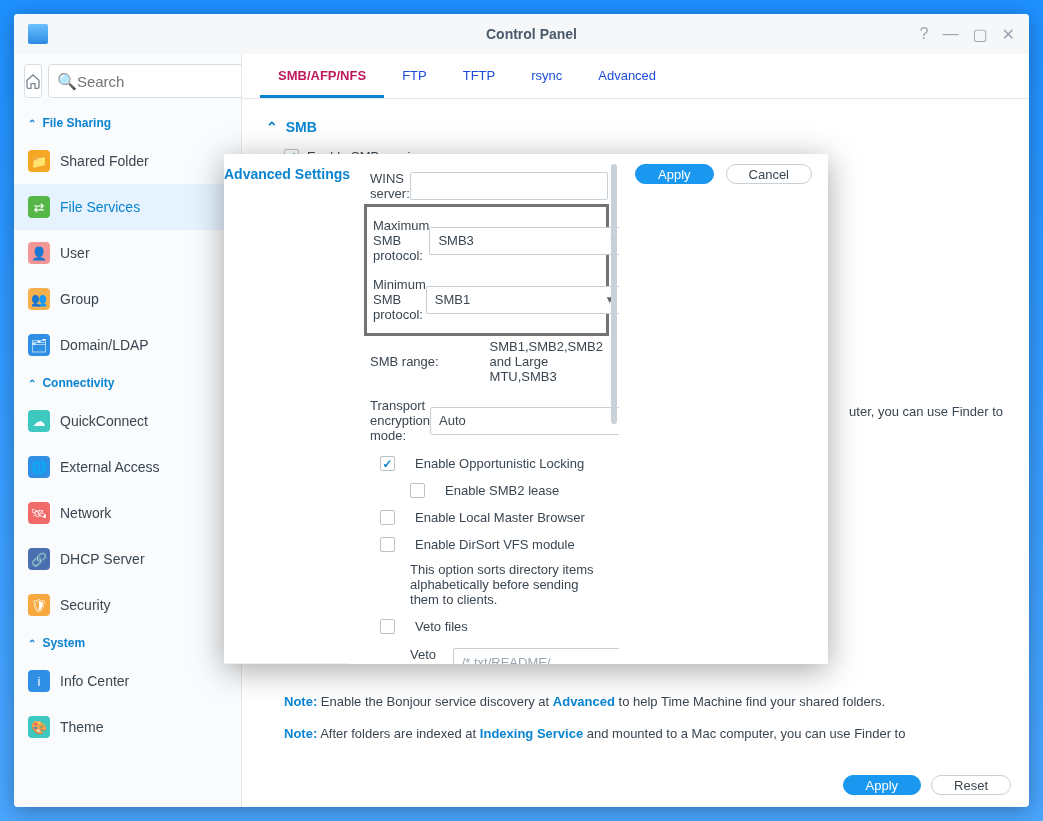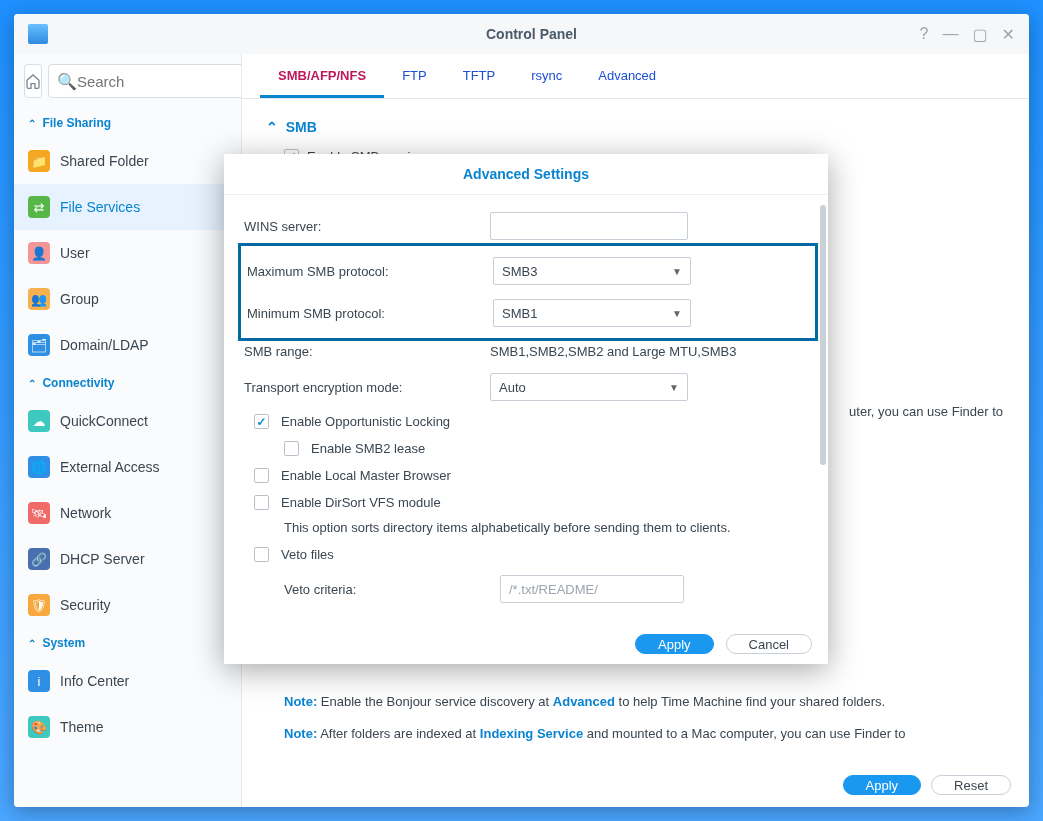--- a/index.html
+++ b/index.html
@@ -34,33 +34,33 @@
 .chk { width:15px; height:15px; border:1px solid #b8c2cb; border-radius:2px; background:#fff; display:inline-flex; align-items:center; justify-content:center; cursor:pointer; }
 .chk.checked::after{content:"✓"; color:#0a84d0; font-size:12px; font-weight:bold; }
 .note { font-size:13px; color:#3a4651; padding:6px 0 6px 18px; line-height:1.5; }
 .note .prefix{color:#0a84d0; font-weight:600;}
 .note .lnk{color:#0a84d0; font-weight:600;}
 .bg-hint { position:absolute; right:26px; top:350px; font-size:13px; color:#3a4651;text-align:center; }
 .footer { position:absolute; bottom:12px; right:18px; display:flex; gap:10px; }
 .btn { height:20px; padding:0 22px; border-radius:12px; border:1px solid #c7d0d8; background:#fff; font-size:13px; color:#3a4651; cursor:pointer; }
 .btn.primary { background:#1a97ef; border-color:#1a97ef; color:#fff; }
 
-.dialog { position:absolute; left:210px; top:140px; width:604px; height:510px; background:#fff; box-shadow:0 6px 30px rgba(0,0,0,.35); z-index:10; display:flex; flex-direction:column; }
+.dialog { position:absolute; left:210px; top:140px; width:604px; height:510px; background:#fff; box-shadow:0 6px 30px rgba(0,0,0,.35); z-index:10; display:flex; }
 .dialog .dlg-title { text-align:center; color:#0a84d0; font-size:14px; font-weight:600; padding:12px 0; border-bottom:1px solid #eef1f4; }
 .dialog .dlg-body { flex:1; overflow:auto; padding:10px 16px 10px 20px; position:relative; }
 .dialog .dlg-footer { padding:10px 16px; display:flex; justify-content:flex-end; gap:12px; border-top:0; }
 .frow { display:flex; align-items:center; padding:7px 0; font-size:13px; color:#3a4651; }
 .frow .lbl { width:246px; }
 .frow .val { flex:1; }
 .select { width:198px; height:28px; border:1px solid #c7d0d8; border-radius:2px; background:#fff; display:flex; align-items:center; padding:0 8px; justify-content:space-between; cursor:pointer; font-size:13px; color:#3a4651; }
 .select .arrow{font-size:10px; color:#666;}
 .tinput { width:184px; height:28px; border:1px solid #c7d0d8; border-radius:2px; padding:0 8px; font-size:13px; color:#3a4651; outline:none; }
 .tinput::placeholder{color:#9aa5af;}
-.hl { border:3px solid #0369a1; padding:4px 6px; margin:-4px -6px; }
-.drow { display:flex; align-items:center; gap:12px; font-size:13px; color:#3a4651; padding:6px 0 6px 10px; }
+.hl { border:3px solid #737373; padding:4px 6px; margin:-4px -6px; }
+.drow { display:flex; align-items:center; gap:20px; font-size:13px; color:#3a4651; padding:6px 0 6px 10px; }
 .drow.sub { padding-left:40px; }
 .hint { font-size:13px; color:#3a4651; padding:4px 0 6px 40px; }
 .scrollbar-fake{position:absolute; right:2px; top:10px; width:6px; height:260px; background:#c9d1d8; border-radius:3px;}
 </style>
 </head>
 <body>
 
 <div class="window">
   <div class="titlebar">
     <div class="app-icon"></div>

